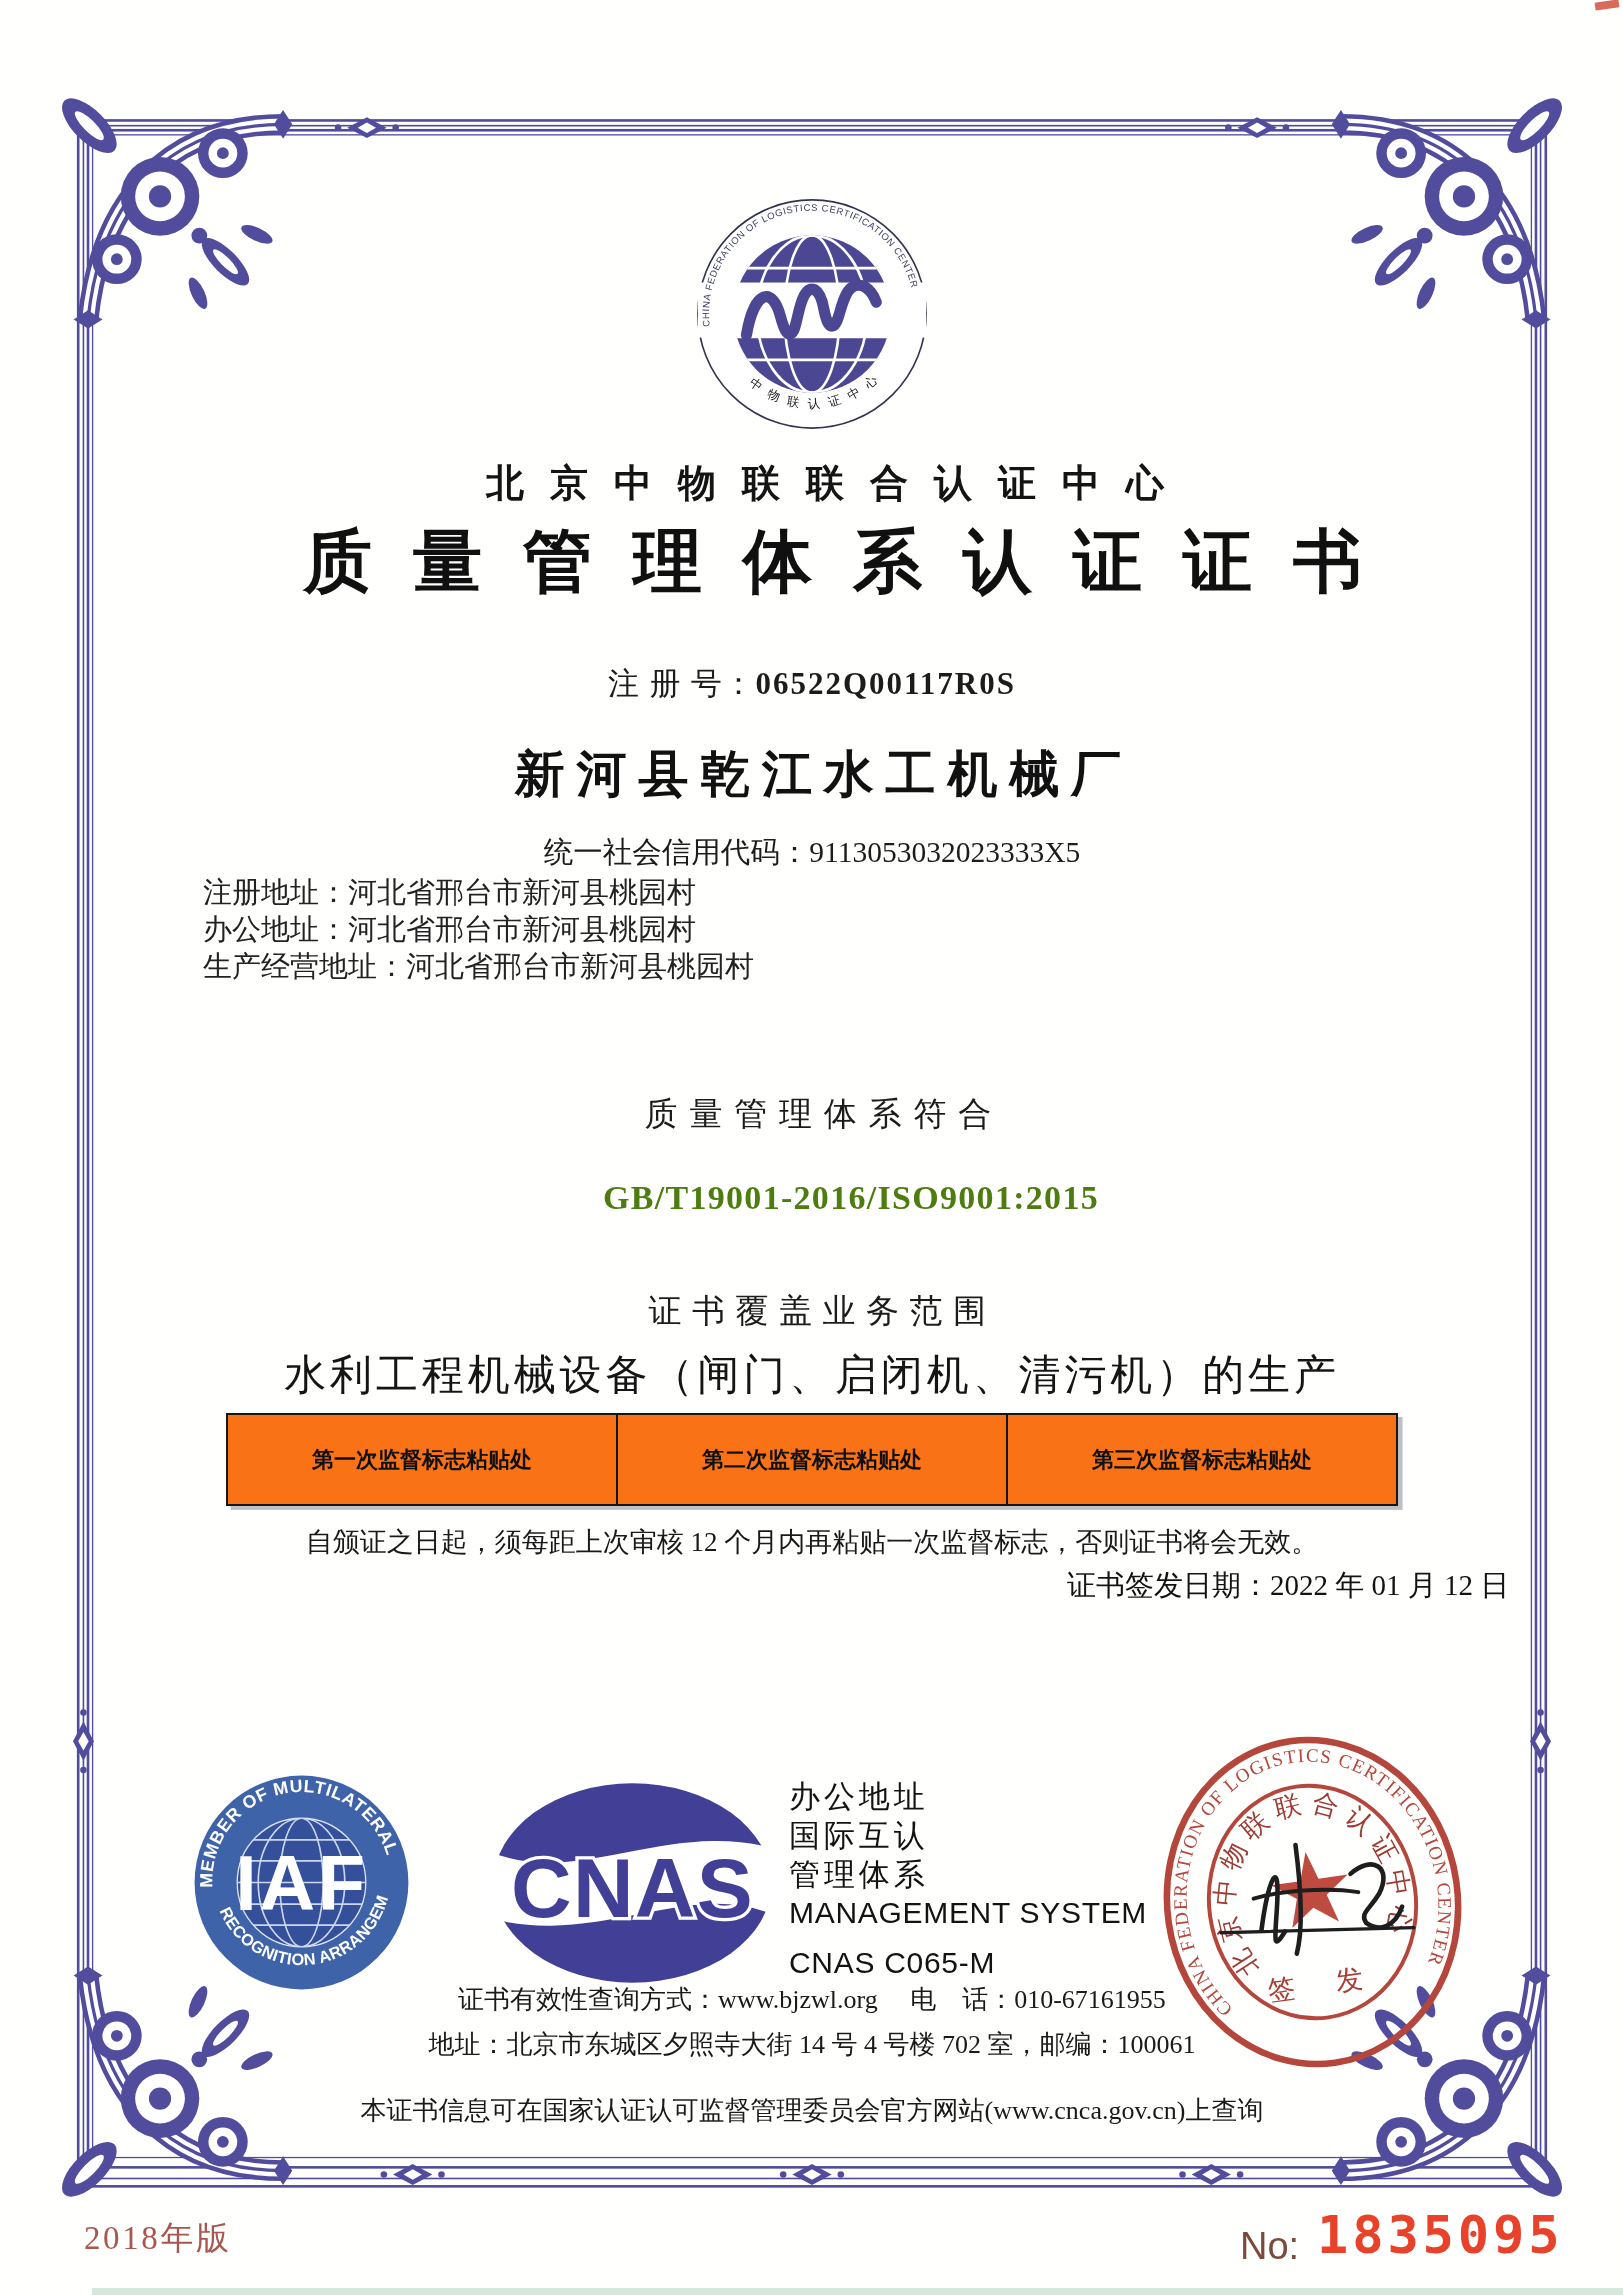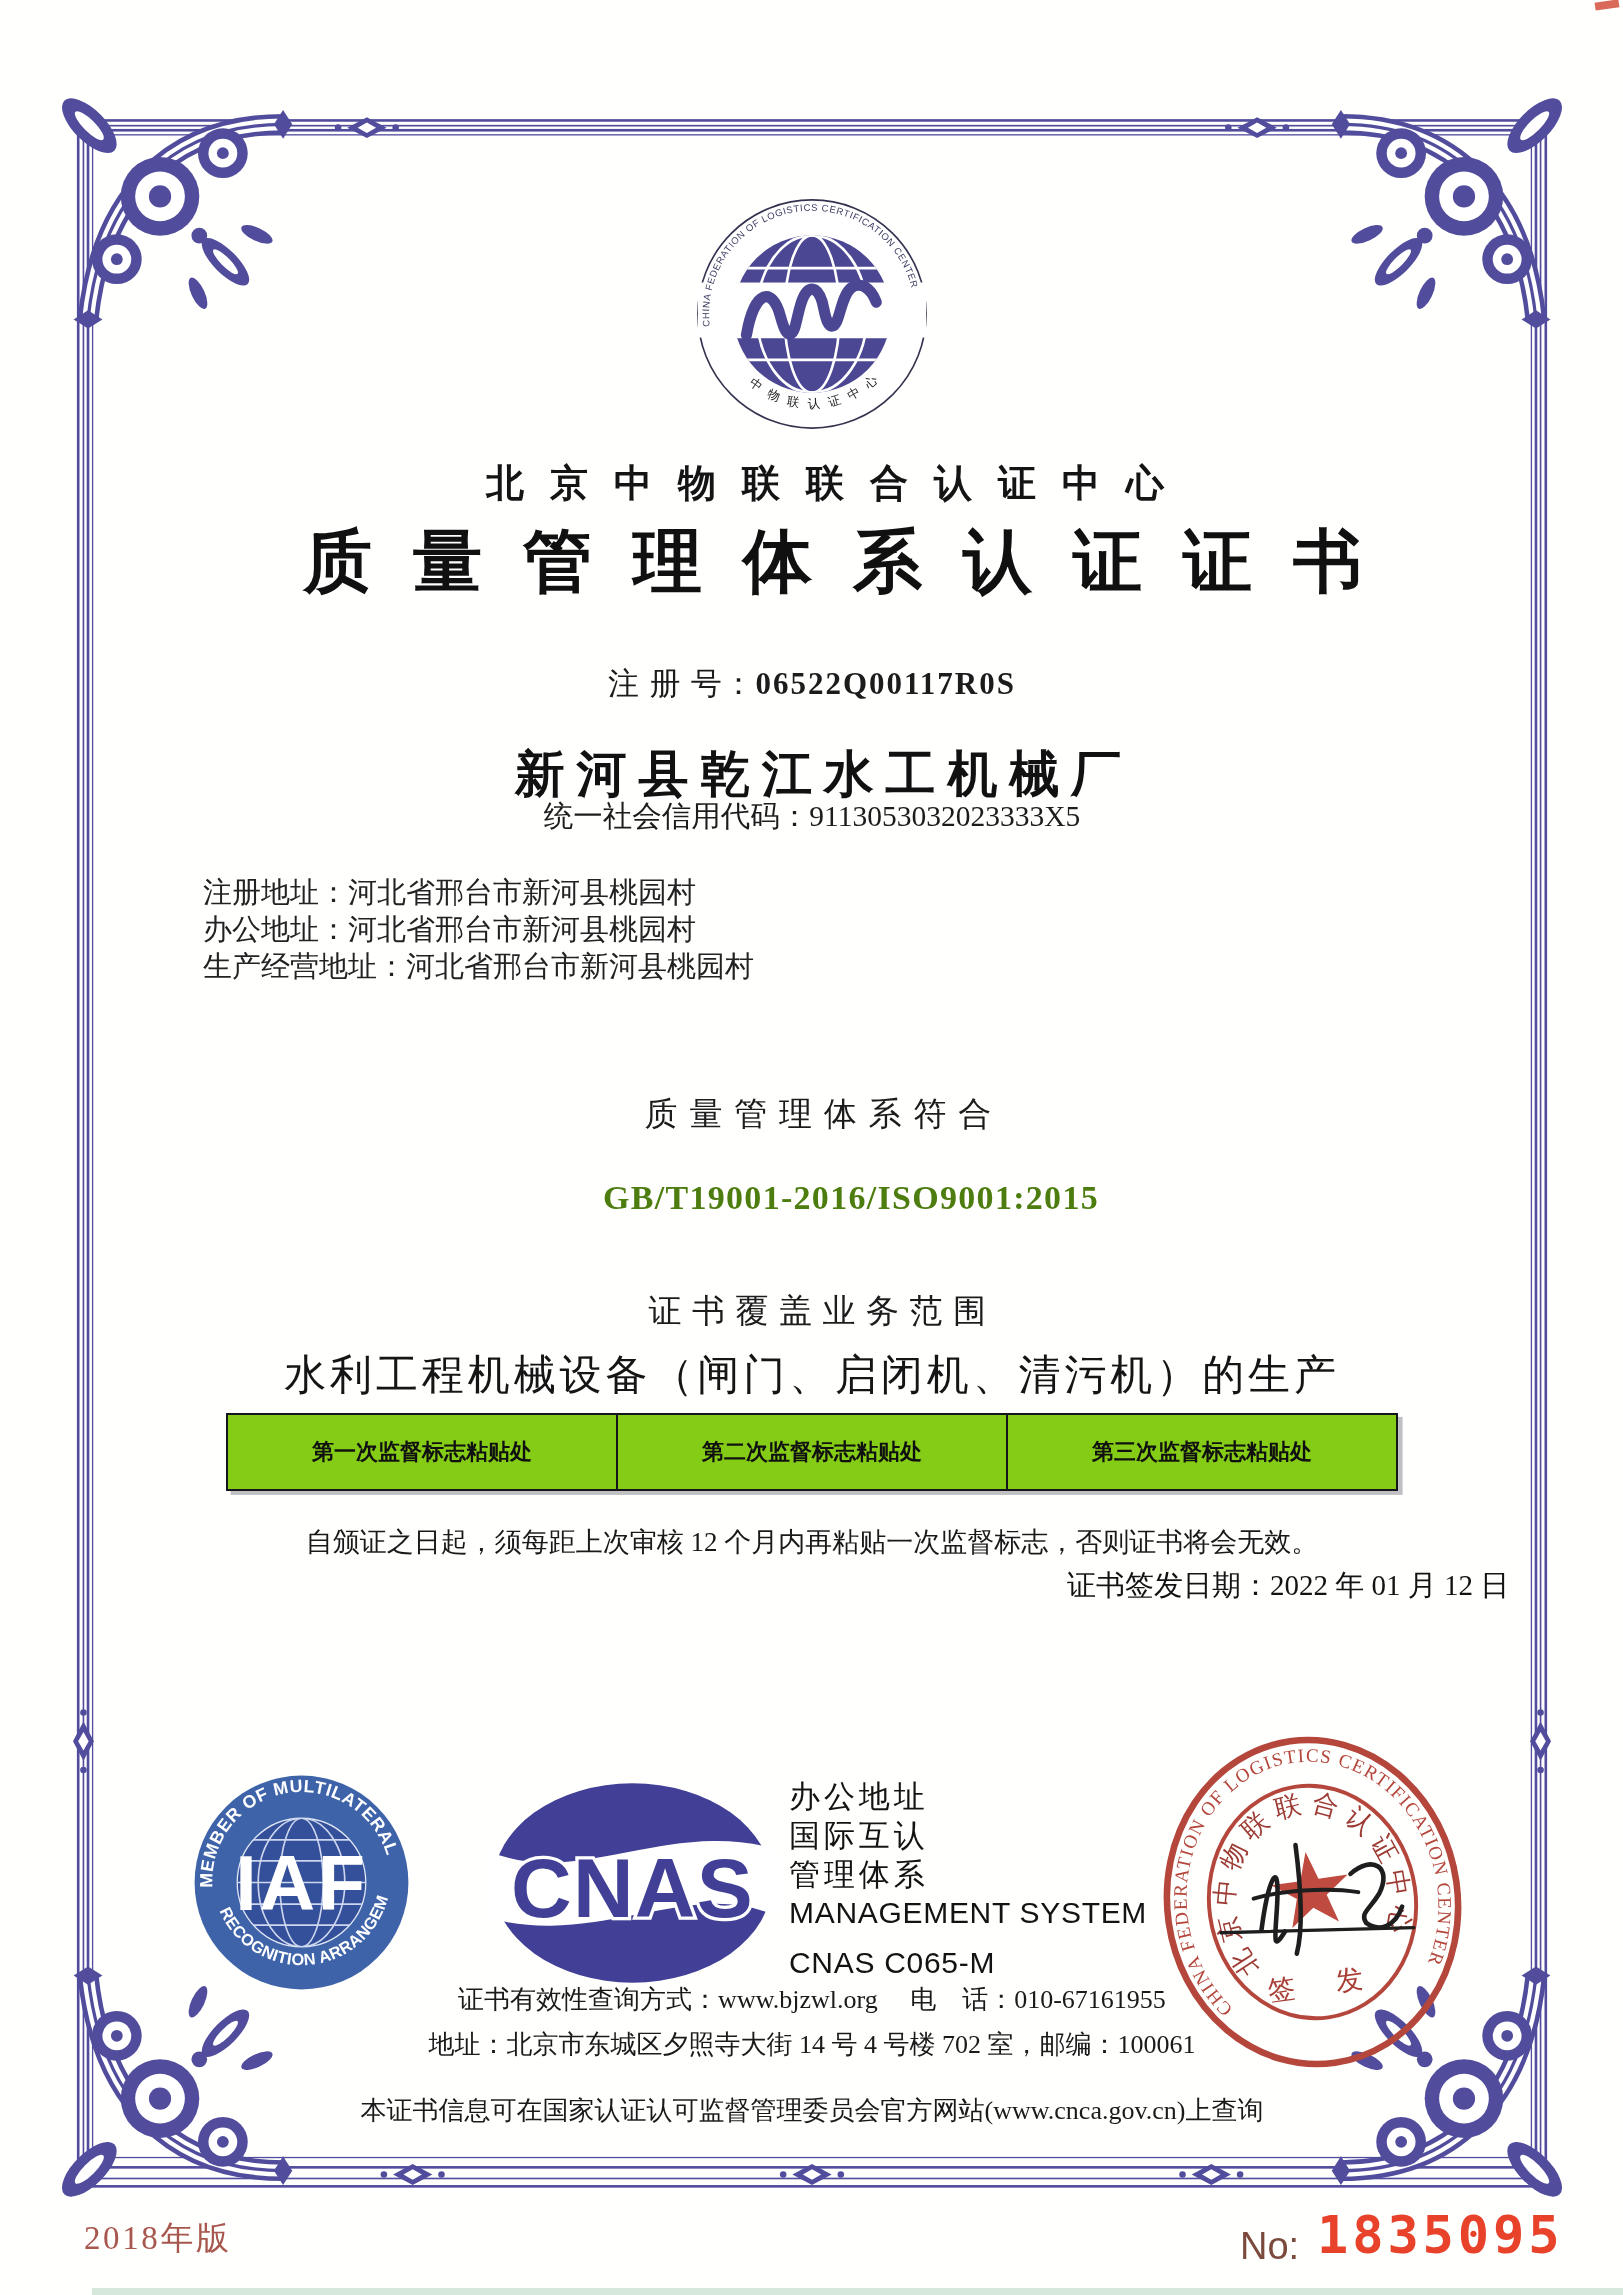--- a/index.html
+++ b/index.html
@@ -7,28 +7,28 @@
         font-family:"Liberation Serif",serif;color:#1c1c1c;}
   .abs{position:absolute;}
   .ctr{left:0;width:1624px;text-align:center;white-space:nowrap;}
   .svgabs{position:absolute;}
   .orgname{top:458px;font-size:38px;font-weight:bold;letter-spacing:26px;padding-left:26px;
            font-family:"Liberation Sans",sans-serif;color:#141414;}
   .certtitle{top:516px;font-size:69px;font-weight:bold;letter-spacing:41px;padding-left:41px;color:#101010;}
   .regline{top:655px;font-size:31px;letter-spacing:1.3px;margin-top:8px;}
   .regnum{font-weight:bold;letter-spacing:2px;}
   .company{top:741px;font-size:50px;font-weight:bold;letter-spacing:11.8px;padding-left:11.8px;color:#111;}
-  .credit{top:797px;font-size:29.5px;}
+  .credit{top:833px;font-size:29.5px;}
   .addr{left:203px;font-size:29px;color:#222;}
   .conform{top:1092px;font-size:33px;letter-spacing:11.8px;padding-left:11.8px;}
   .standard{top:1179px;font-size:34px;font-weight:bold;letter-spacing:1.3px;color:#4d7c0f;padding-left:39px;}
   .scopetitle{top:1289px;font-size:33px;letter-spacing:10.5px;padding-left:10.5px;}
   .scope{top:1347px;font-size:42px;letter-spacing:3.9px;color:#151515;}
-  .suptable{left:226px;top:1413px;width:1172px;height:78px;display:flex;
-            border:2px solid #15151c;box-sizing:border-box;background:#84cc16;
+  .suptable{left:226px;top:1413px;width:1172px;height:93px;display:flex;
+            border:2px solid #15151c;box-sizing:border-box;background:#f97316;
             box-shadow:4.6px 3.9px 0 rgba(115,115,125,.45);justify-content:flex-end;}
   .supcell{flex:1;display:flex;align-items:center;justify-content:center;
            font-size:22px;font-weight:bold;color:#101010;}
   .supcell+.supcell{border-left:2px solid #15151c;}
   .note{top:1524px;font-size:27px;color:#191919;}
   .validity{top:1566px;font-size:29px;white-space:nowrap;color:#131313;}
   .accline{position:absolute;left:789px;font-size:31px;letter-spacing:3.9px;color:#131313;
            font-family:"Liberation Sans",sans-serif;white-space:nowrap;}
   .accen{letter-spacing:0.7px;font-size:30px;}
   .footline{font-size:26px;color:#1a1a1a;}

